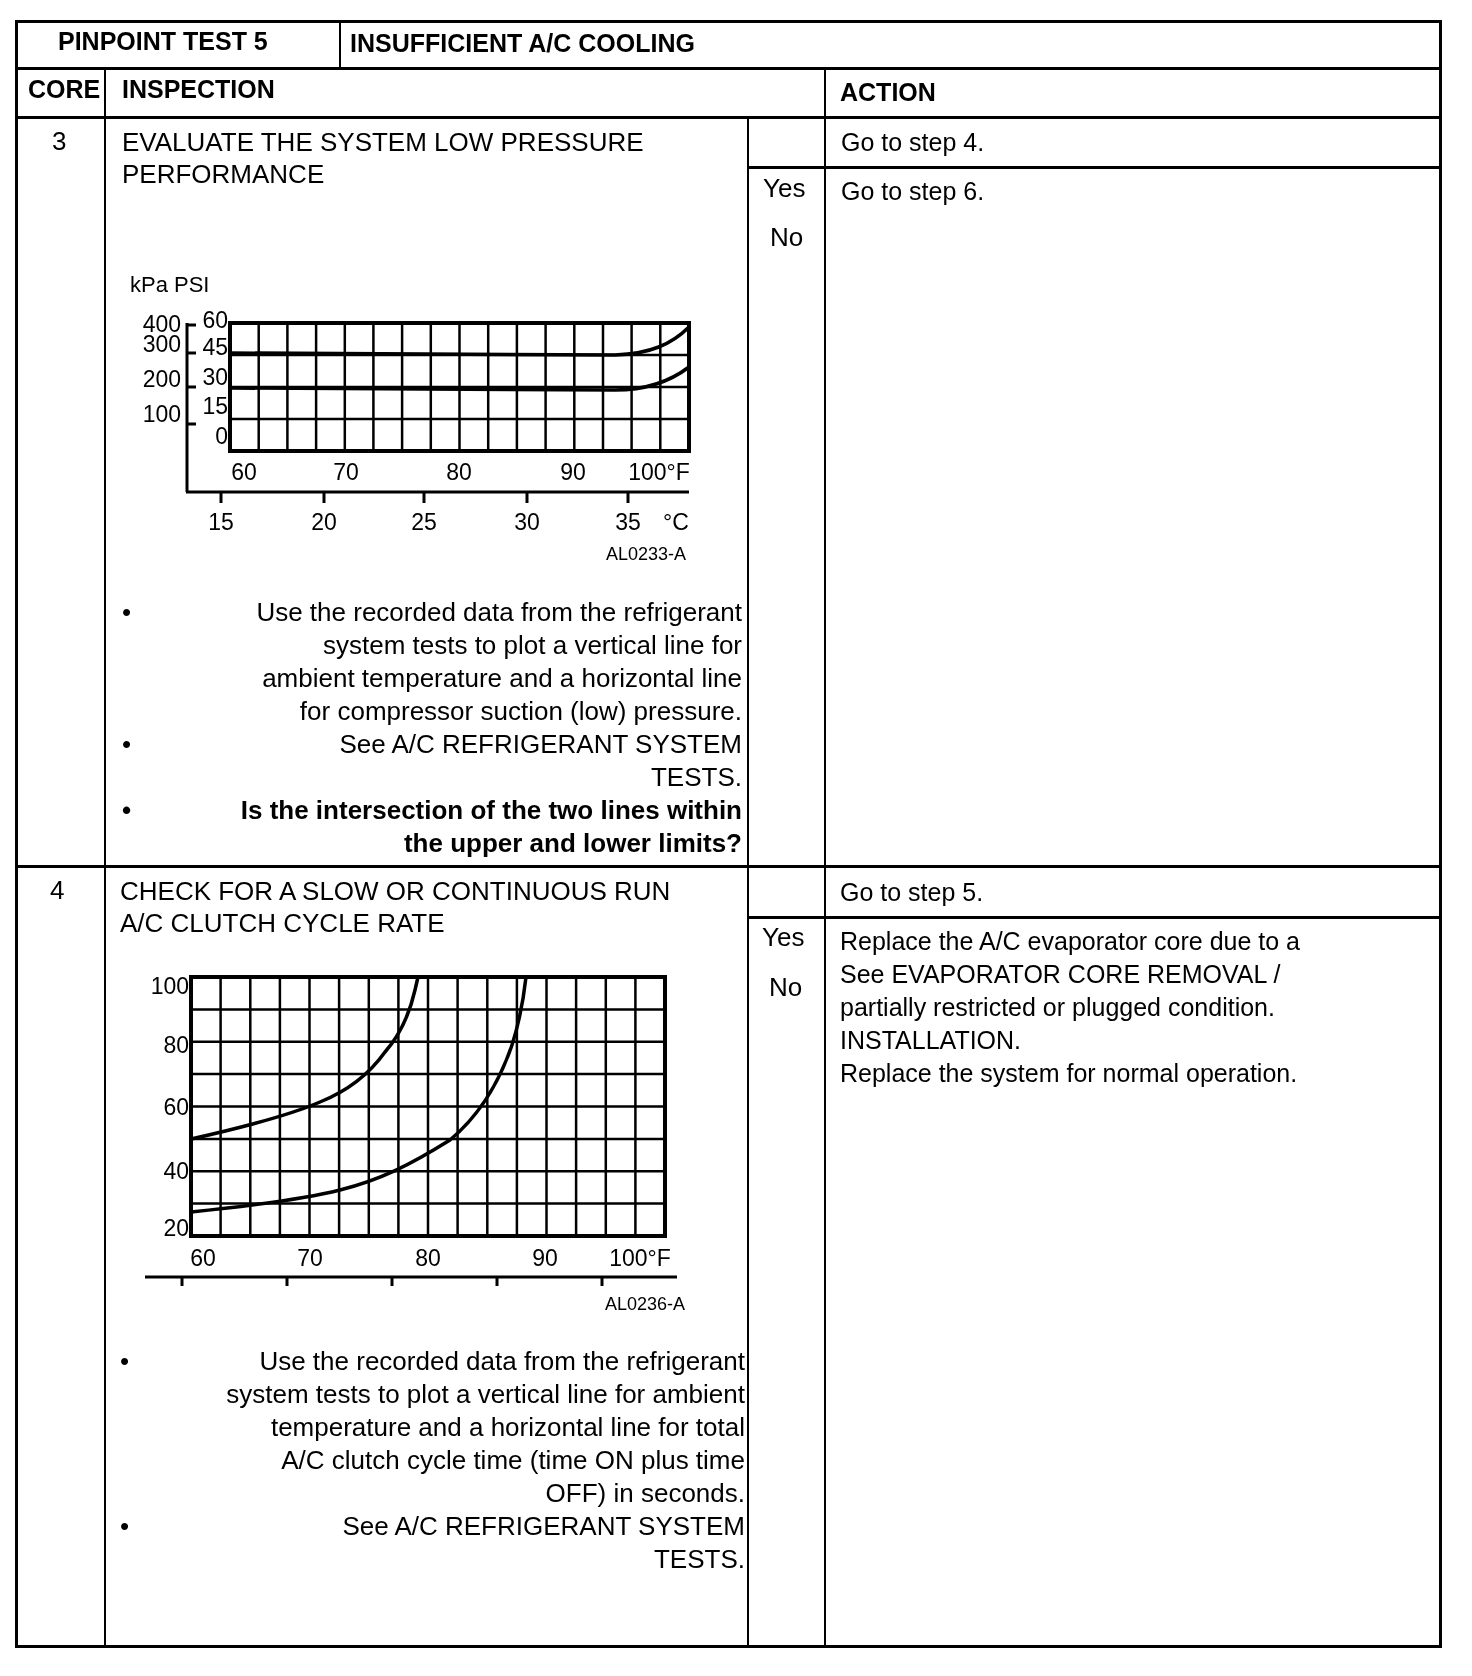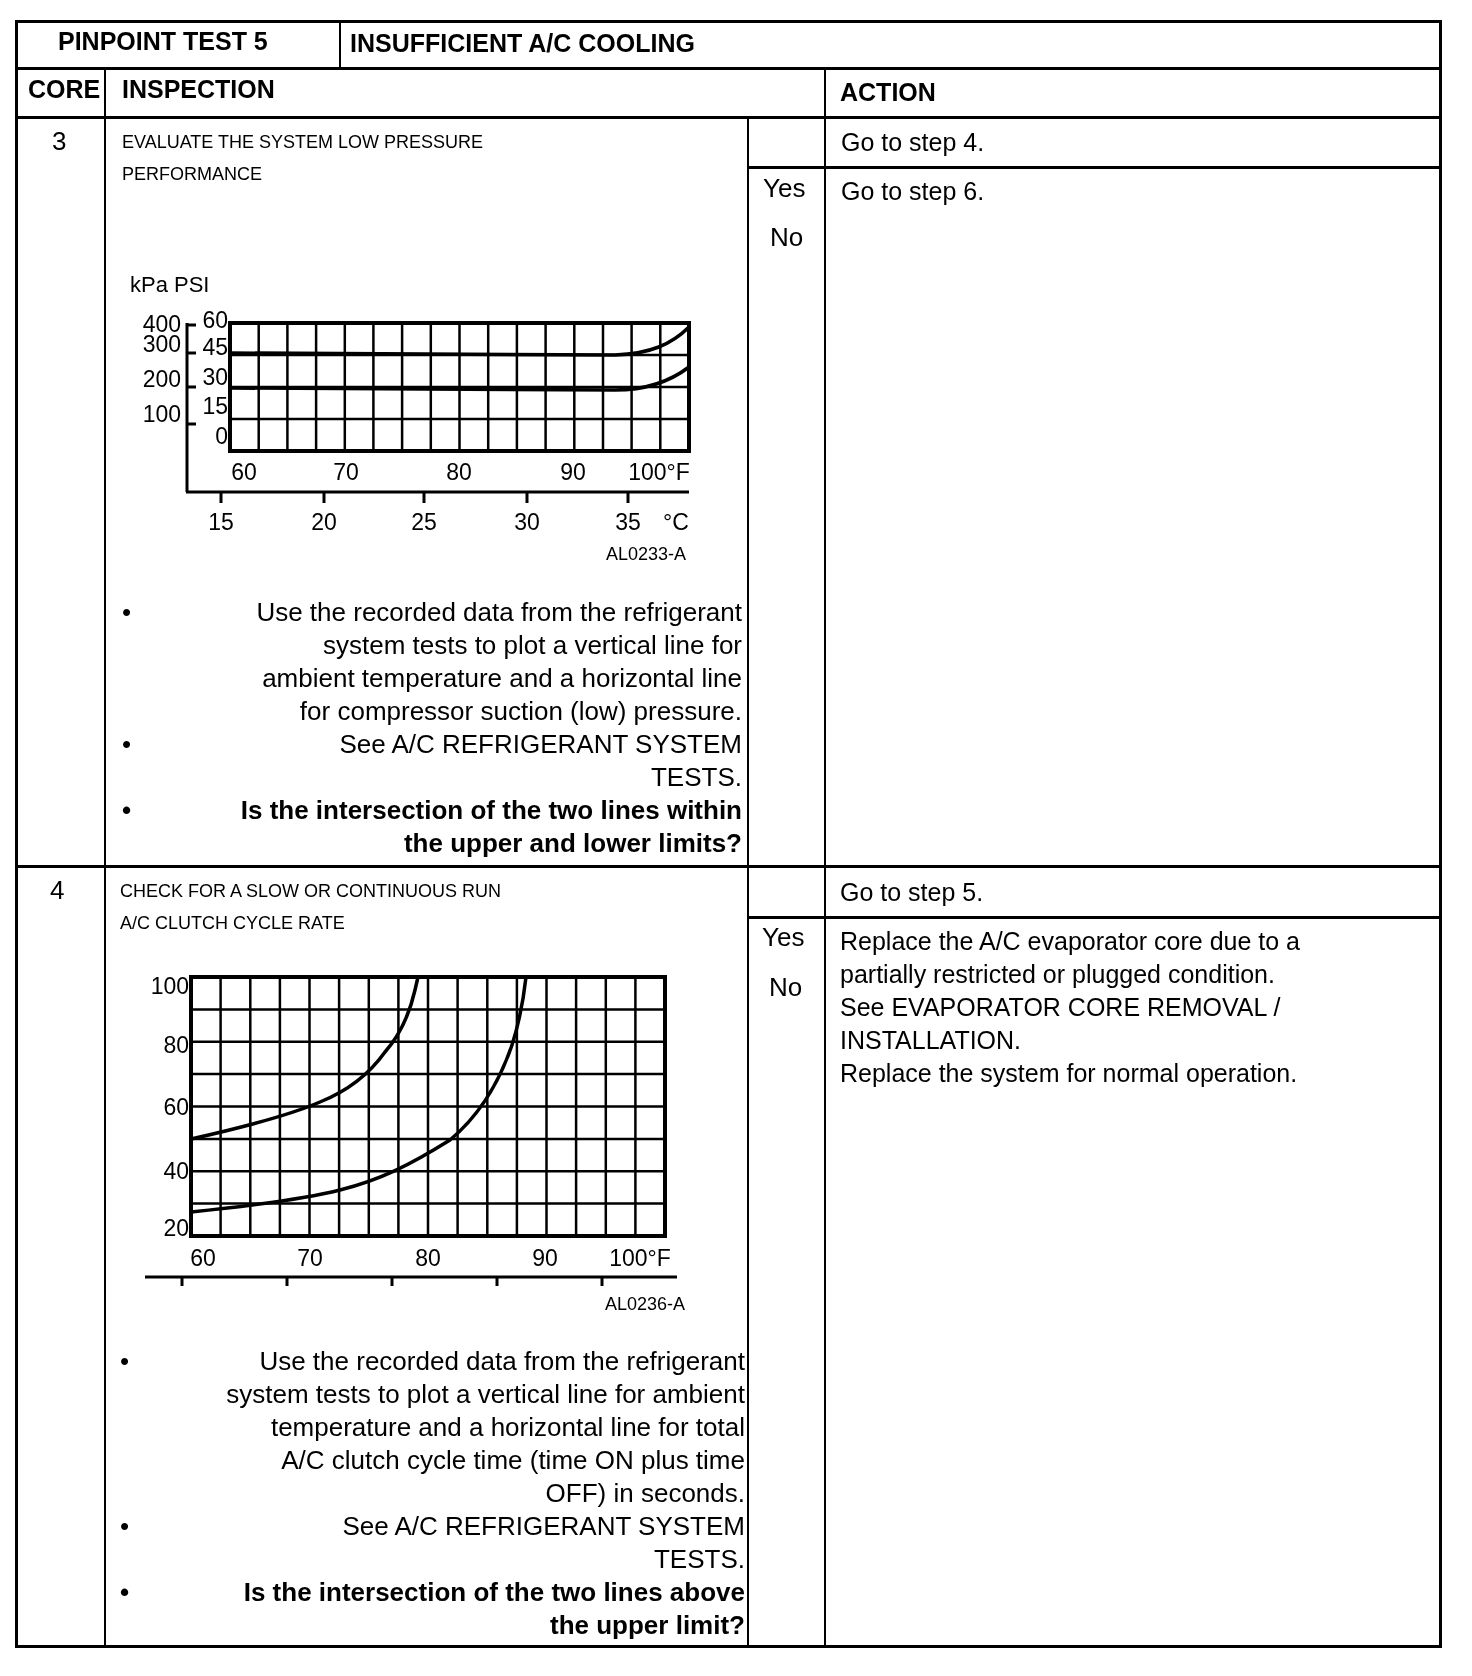--- a/index.html
+++ b/index.html
@@ -2,21 +2,21 @@
 <html><head>
 <meta charset="utf-8">
 <style>
   html, body { margin:0; padding:0; background:#ffffff; }
   body { width:1472px; height:1676px; position:relative; overflow:hidden;
          font-family:"Liberation Sans", sans-serif; color:#000; }
   .abs { position:absolute; }
   .hline { position:absolute; background:#000; height:3px; }
   .vline { position:absolute; background:#000; width:3px; }
   .hdr { position:absolute; font-weight:bold; font-size:25px; white-space:nowrap; }
-  .txt { position:absolute; font-size:18px; white-space:nowrap; line-height:32px; }
+  .txt { position:absolute; font-size:26px; white-space:nowrap; line-height:32px; }
   .step-num { position:absolute; font-size:26px; }
   .yn { position:absolute; font-size:26px;margin-top:46px; }
   .action { position:absolute; font-size:25px; line-height:33px; white-space:nowrap; }
   .bullets { position:absolute; list-style:none; margin:0; padding:0; font-size:26px; line-height:33px;text-align:right; }
   .bullets li { position:relative; padding-left:45px; white-space:pre-line; }
   .bullets li::before { content:"\2022"; position:absolute; left:0; top:0; }
   .bullets li.bold { font-weight:bold; }
   .fig-id { position:absolute; font-size:18px; }
   svg text { font-family:"Liberation Sans", sans-serif; }
 </style>
@@ -213,27 +213,25 @@
   <div class="fig-id" style="left:605px; top:1294px;">AL0236-A</div>
 
   <ul class="bullets" style="left:120px; top:1345px; width:625px;">
     <li>Use the recorded data from the refrigerant
 system tests to plot a vertical line for ambient
 temperature and a horizontal line for total
 A/C clutch cycle time (time ON plus time
 OFF) in seconds.</li>
     <li>See A/C REFRIGERANT SYSTEM
 TESTS.</li>
-    <li class="bold">Is the intersection of the two lines above
-the upper limit?</li>
   </ul>
 
   <div class="yn" style="left:762px; top:876px;">Yes</div>
   <div class="action" style="left:840px; top:876px;">Go to step 5.</div>
   <div class="yn" style="left:769px; top:926px;">No</div>
   <div class="action" style="left:840px; top:925px;">
     <div>Replace the A/C evaporator core due to a</div>
+    <div>See EVAPORATOR CORE REMOVAL /</div>
     <div>partially restricted or plugged condition.</div>
-    <div>See EVAPORATOR CORE REMOVAL /</div>
     <div>INSTALLATION.</div>
     <div>Replace the system for normal operation.</div>
   </div>
 </div>
 
 </body></html>

